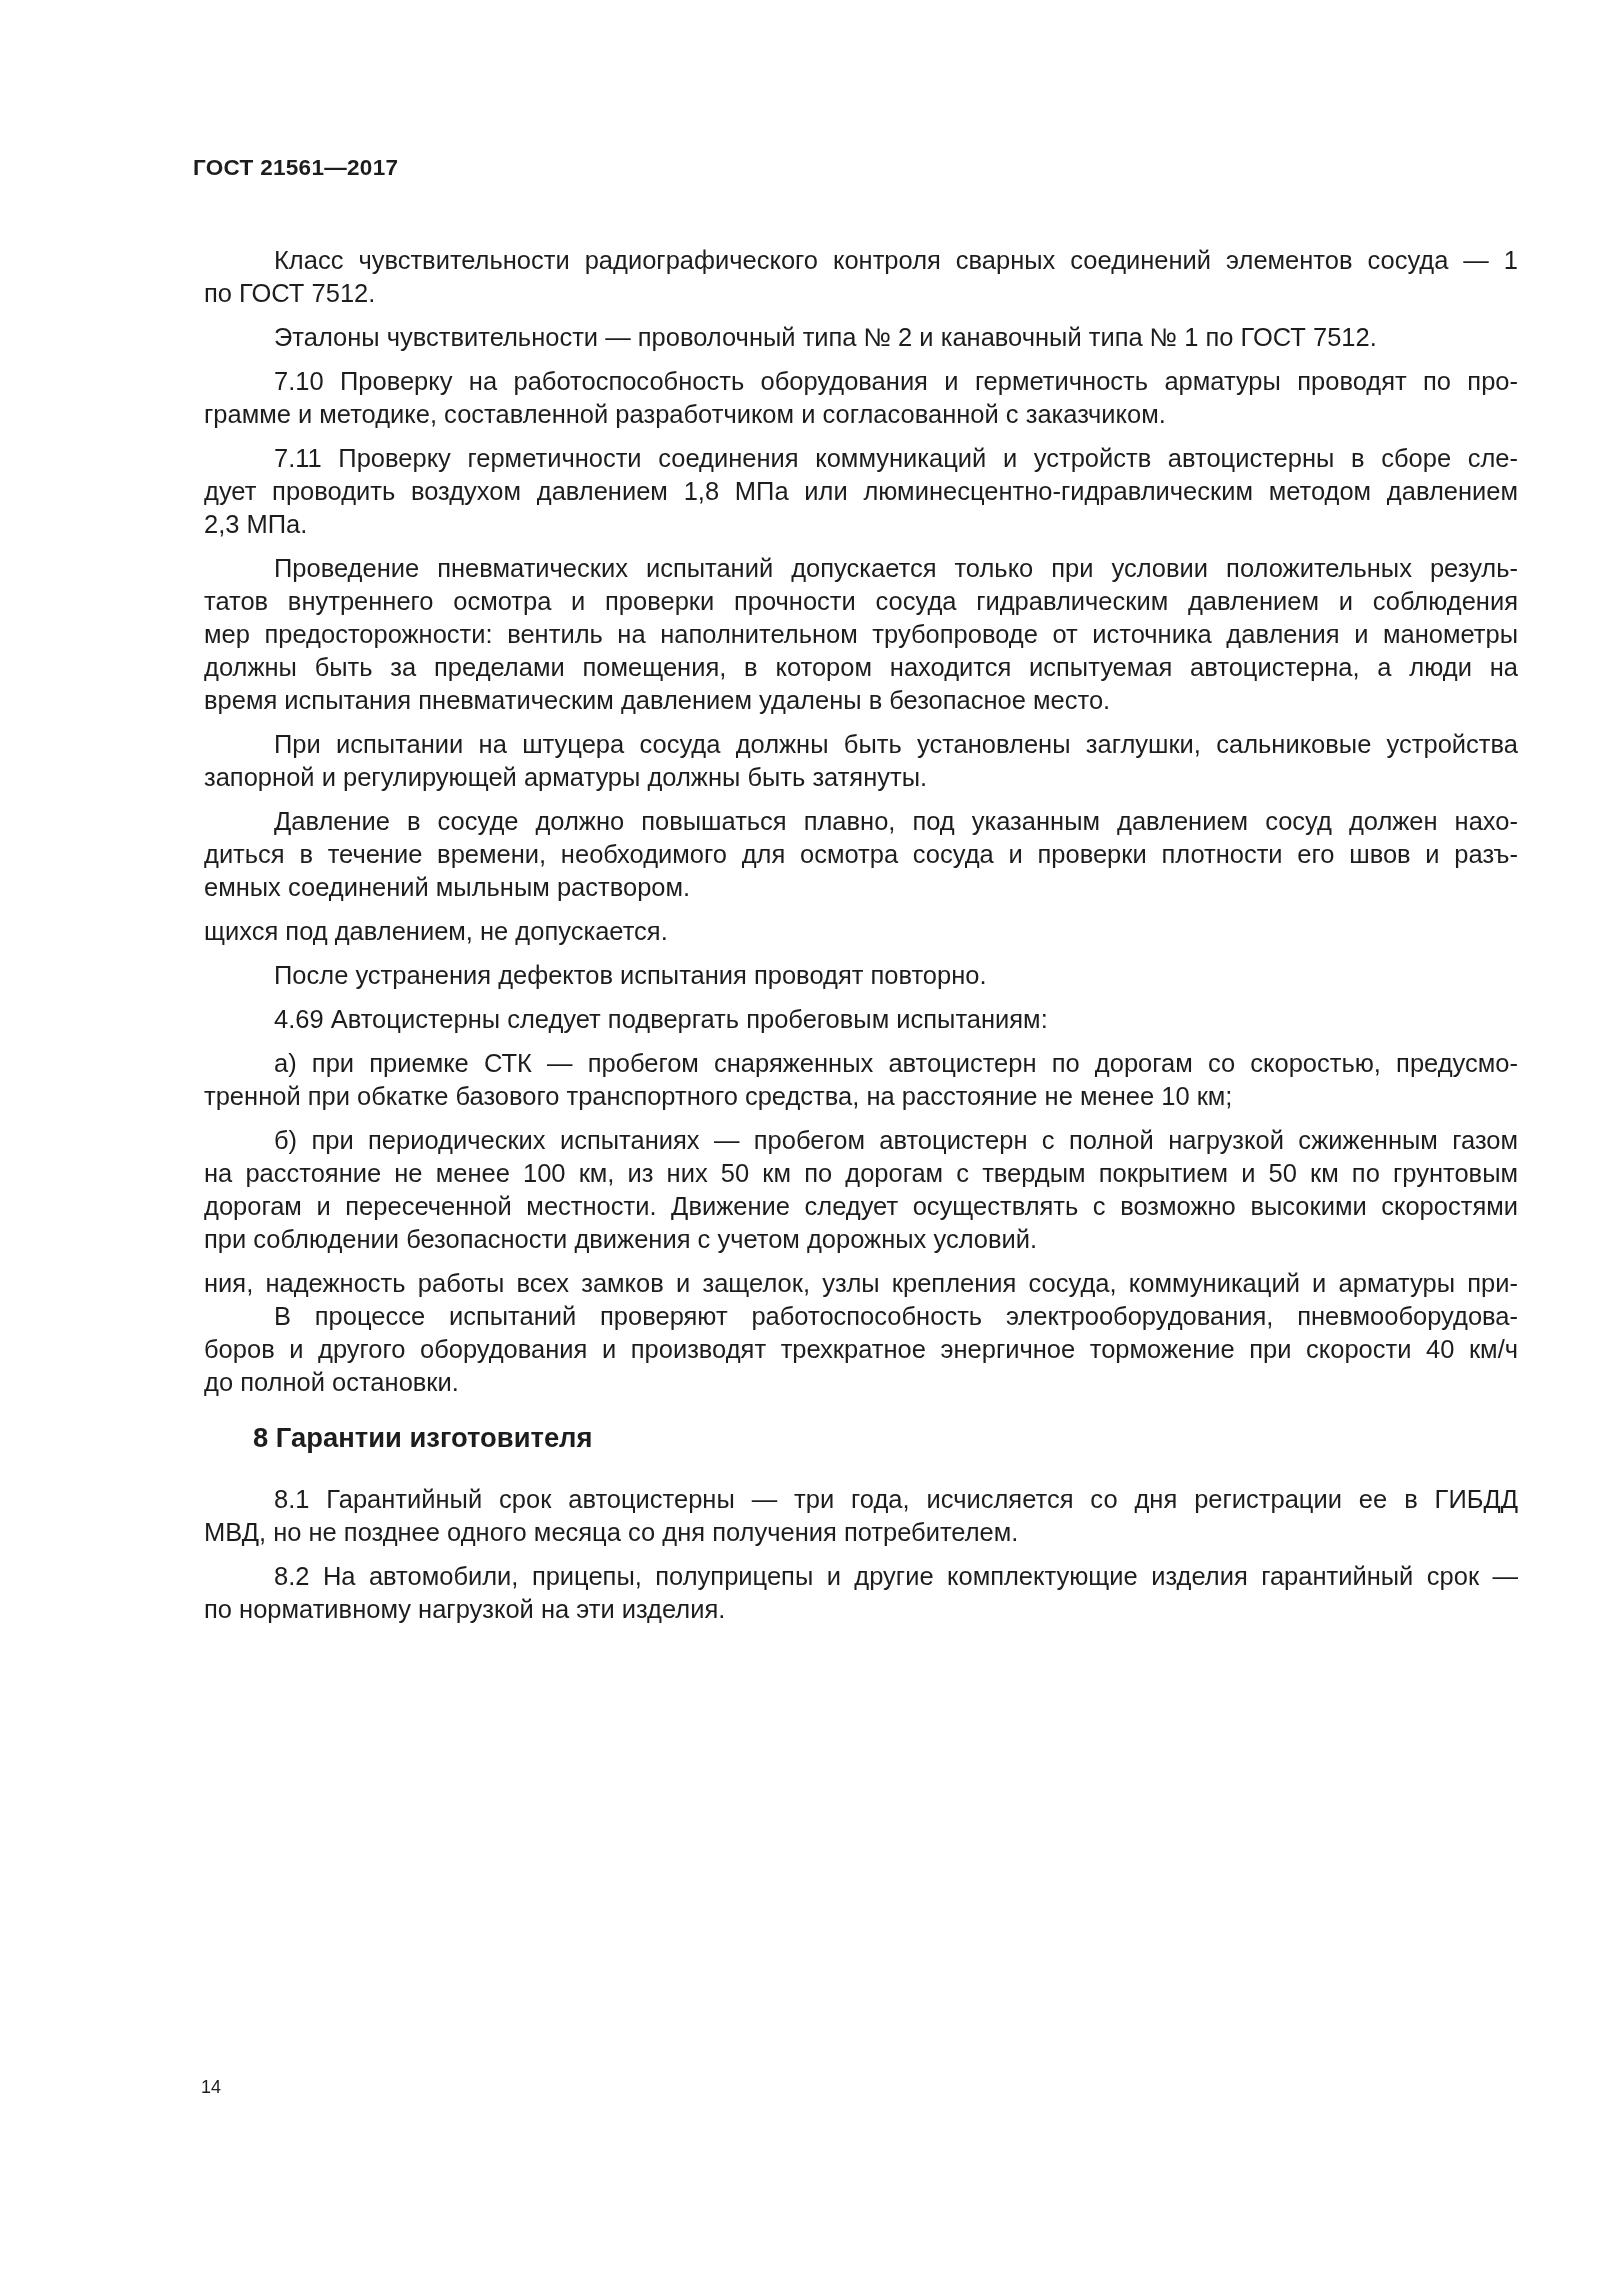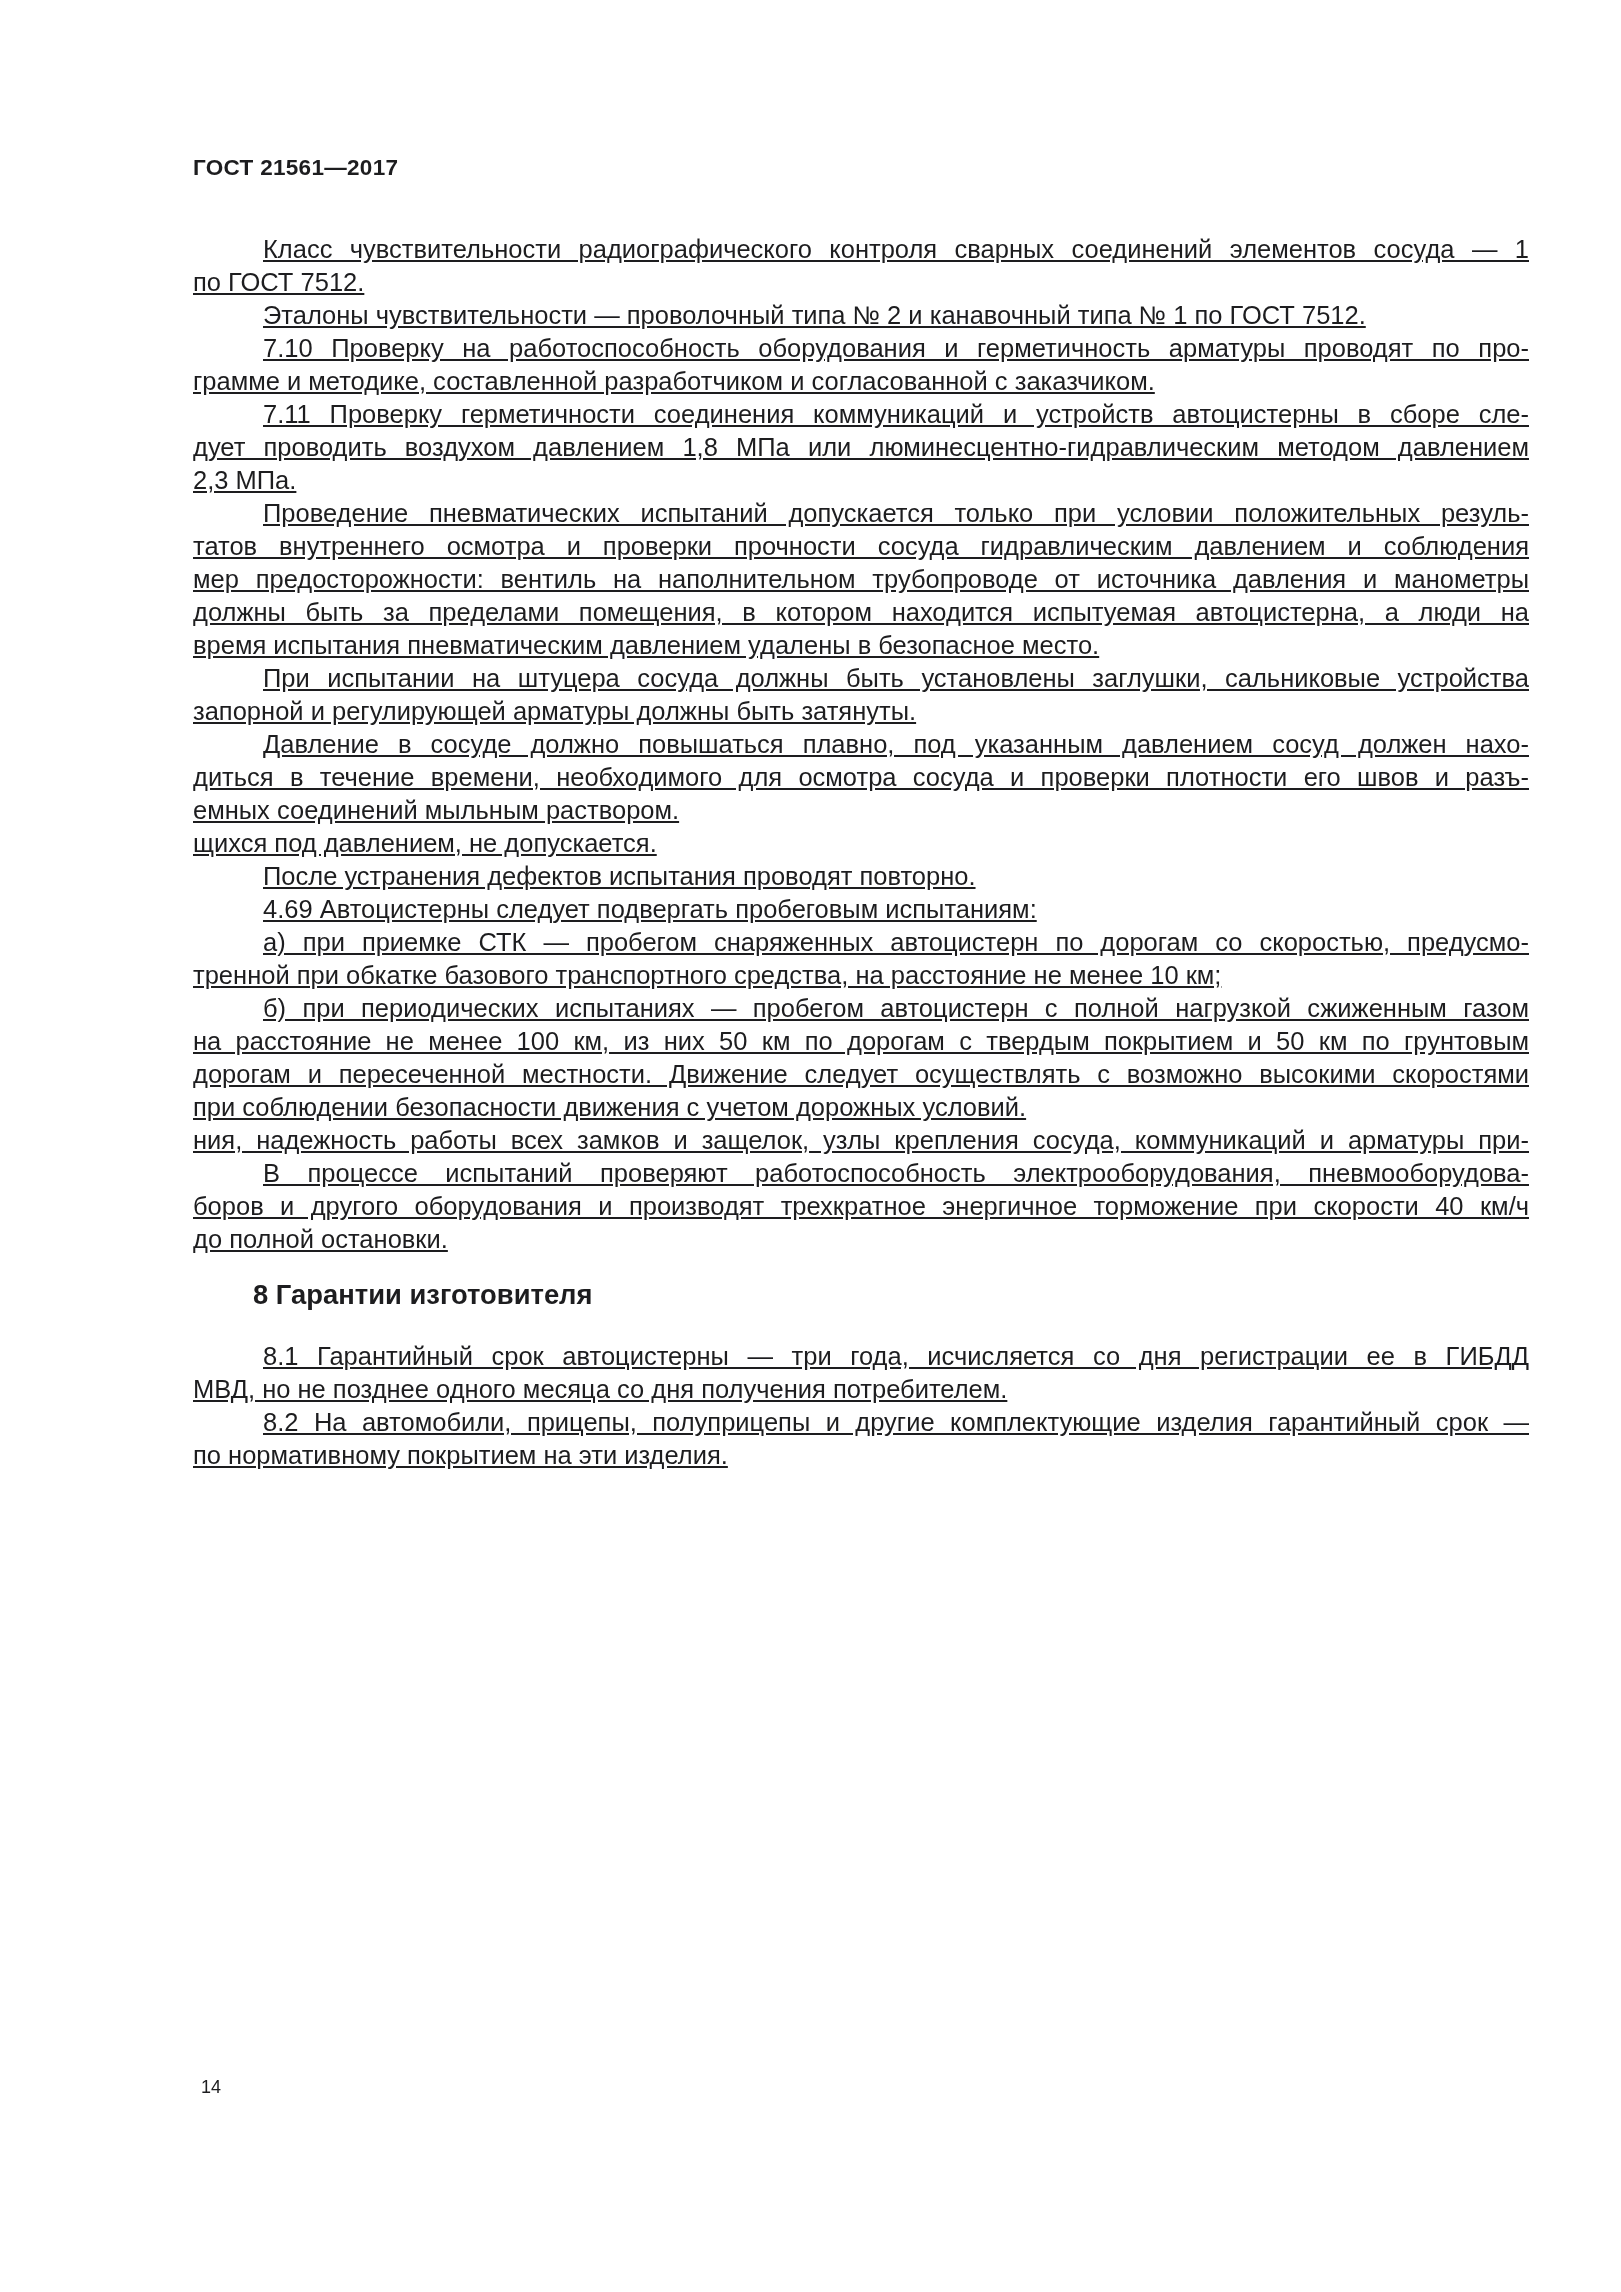--- a/index.html
+++ b/index.html
@@ -25,23 +25,22 @@
     letter-spacing: 0.3px;
     white-space: nowrap;
   }
   .doc-body {
     position: absolute;
     left: 193px;
     top: 233px;
     width: 1336px;
   }
   .paragraph {
-    margin: 0;
+    margin: 11px;
     padding: 0;
-    text-decoration: underline;
   }
   .line {
     font-size: 25.5px;
     line-height: 33px;
     text-align: justify;
     text-align-last: justify;
     -moz-text-align-last: justify;
   }
   .line.first {
     text-indent: 70px;
@@ -130,19 +129,19 @@
         <div class="line">боров и другого оборудования и производят трехкратное энергичное торможение при скорости 40 км/ч</div>
         <div class="line last">до полной остановки.</div>
       </div>
       <div class="section-heading">8 Гарантии изготовителя</div>
       <div class="paragraph">
         <div class="line first">8.1 Гарантийный срок автоцистерны — три года, исчисляется со дня регистрации ее в ГИБДД</div>
         <div class="line last">МВД, но не позднее одного месяца со дня получения потребителем.</div>
       </div>
       <div class="paragraph">
         <div class="line first">8.2 На автомобили, прицепы, полуприцепы и другие комплектующие изделия гарантийный срок —</div>
-        <div class="line last">по нормативному покрытием на эти изделия.</div>
+        <div class="line last">по нормативному нагрузкой на эти изделия.</div>
       </div>
     </div>
 
   <div class="page-number">14</div>
 </div>
 
 
 </body></html>

